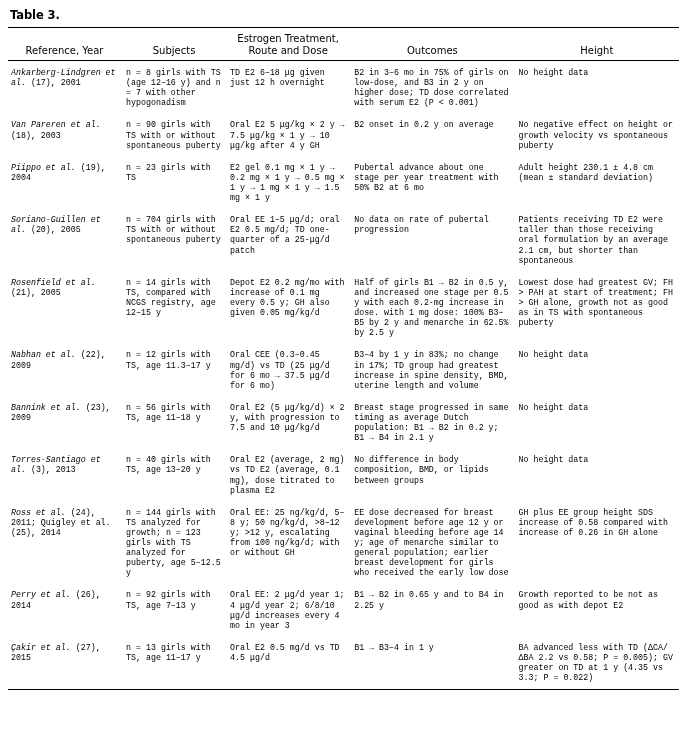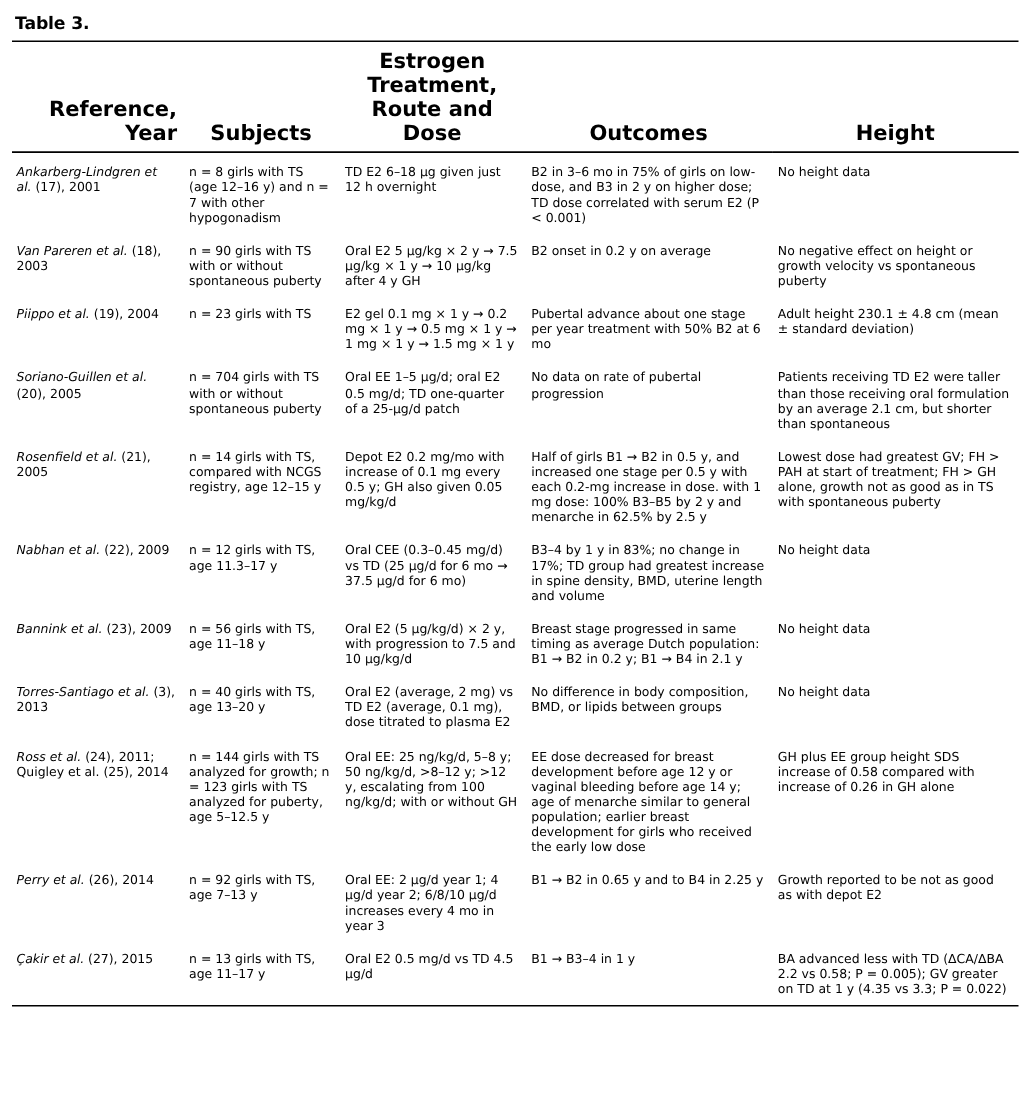--- a/index.html
+++ b/index.html
@@ -35,38 +35,39 @@
   .caption .cap-text {
     flex: 1;
   }
   table.tbl {
     width: 100%;
     border-collapse: collapse;
     table-layout: fixed;
     font-family: "DejaVu Sans", sans-serif;
   }
   table.tbl thead th {
-    font-size: 14px;
-    font-weight: bold;
+    font-size: 10px;
+    font-weight: normal;
     text-align: center;
     vertical-align: bottom;
     padding: 5px 4px 4px 4px;
     border-bottom: 0.9px solid #000;
     line-height: 1.15;
   }
   table.tbl thead th.first {
-    text-align: right;
+    text-align: center;
     padding-left: 3px;
   }
   table.tbl tbody td {
     font-size: 8.3px;
     vertical-align: top;
     padding: 6px 5px 6px 4px;
     line-height: 1.22;
     text-align: left;
+    font-family: Liberation Mono, monospace;
   }
   table.tbl tbody td.ref {
     padding-left: 3px;
   }
   .italic {
     font-style: italic;
   }
   tbody tr:first-child td {
     padding-top: 7px;
   }

